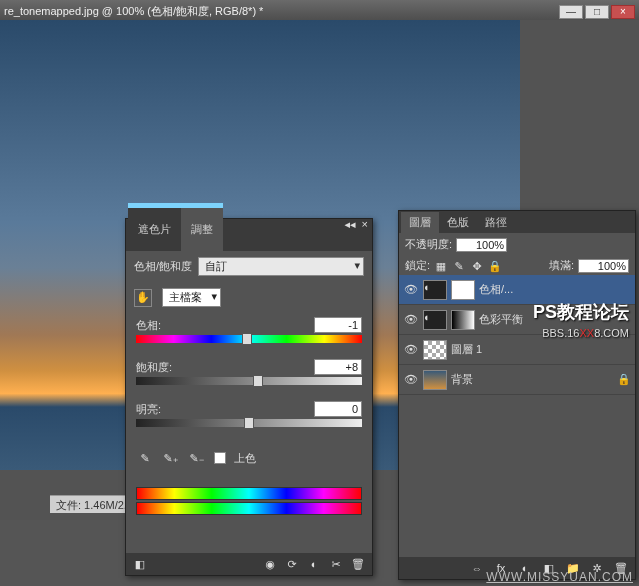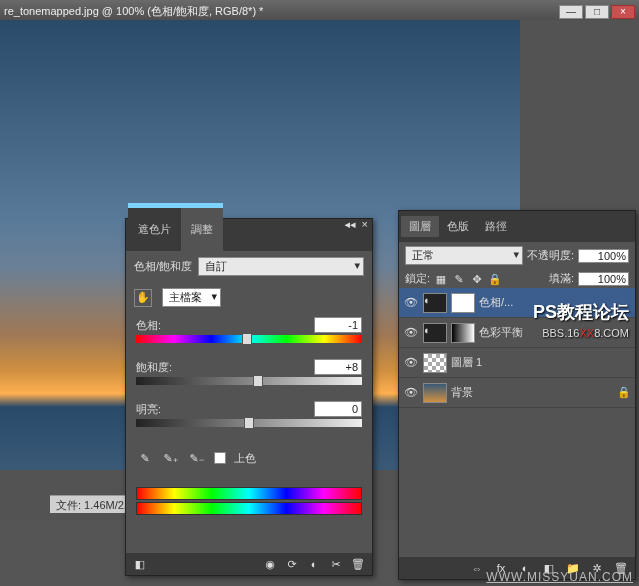--- a/index.html
+++ b/index.html
@@ -35,21 +35,21 @@
 .slider-thumb{position:absolute;top:-2px;width:10px;height:12px;background:#ddd;border:1px solid #555;transform:translateX(-50%);}
 .colorize-row{display:flex;align-items:center;gap:8px;padding:10px;}
 .eyedrop{width:18px;height:18px;display:flex;align-items:center;justify-content:center;}
 .checkbox{width:12px;height:12px;background:#fff;border:1px solid #888;}
 .rainbow-bars{margin:10px 10px 0 10px;height:28px;display:flex;flex-direction:column;gap:2px;}
 .rainbow-bar{flex:1;background:linear-gradient(90deg,red,yellow,lime,cyan,blue,magenta,red);border:1px solid #333;}
 .adj-footer{position:absolute;bottom:0;left:0;right:0;height:22px;background:#3a3a3a;display:flex;align-items:center;padding:0 6px;gap:6px;}
 .ft-icon{width:16px;height:16px;display:flex;align-items:center;justify-content:center;}
 
 .layers-panel{position:absolute;top:210px;left:398px;width:238px;height:370px;background:#535353;border:1px solid #222;box-shadow:2px 2px 6px rgba(0,0,0,.5);}
-.ly-tabs{height:31px;background:#3a3a3a;display:flex;align-items:center;padding:0 2px;}
+.ly-tabs{height:22px;background:#3a3a3a;display:flex;align-items:center;padding:0 2px;}
 .ly-tab{padding:3px 8px;color:#ccc;cursor:pointer;}
 .ly-tab.active{background:#535353;}
 .ly-opts{display:flex;align-items:center;gap:4px;padding:4px 6px;}
 .ly-opts .blend{flex:1;}
 .ly-lock{display:flex;align-items:flex-end;gap:4px;padding:2px 6px;}
 .lock-ic{width:14px;height:14px;display:flex;align-items:center;justify-content:center;}
 .layer-list{}
 .layer-row{display:flex;align-items:center;height:30px;padding:0 4px;gap:4px;border-bottom:1px solid #444;}
 .layer-row.sel{background:#3b5e8f;}
 .eye{width:16px;text-align:center;cursor:pointer;}
@@ -82,21 +82,20 @@
   <div class="statusbar">文件: 1.46M/2.96M</div>
 </div>
 
 <div class="layers-panel">
   <div class="ly-tabs">
     <div class="ly-tab active">圖層</div>
     <div class="ly-tab">色版</div>
     <div class="ly-tab">路徑</div>
   </div>
   <div class="ly-opts">
-    <div class="select-box blend">正常</div>
     <span>不透明度:</span>
     <input class="small-input" value="100%" style="">
   </div>
   <div class="ly-lock">
     <span>鎖定:</span>
     <span class="lock-ic">▦</span>
     <span class="lock-ic">✎</span>
     <span class="lock-ic">✥</span>
     <span class="lock-ic">🔒</span>
     <span style="flex:1"></span>

